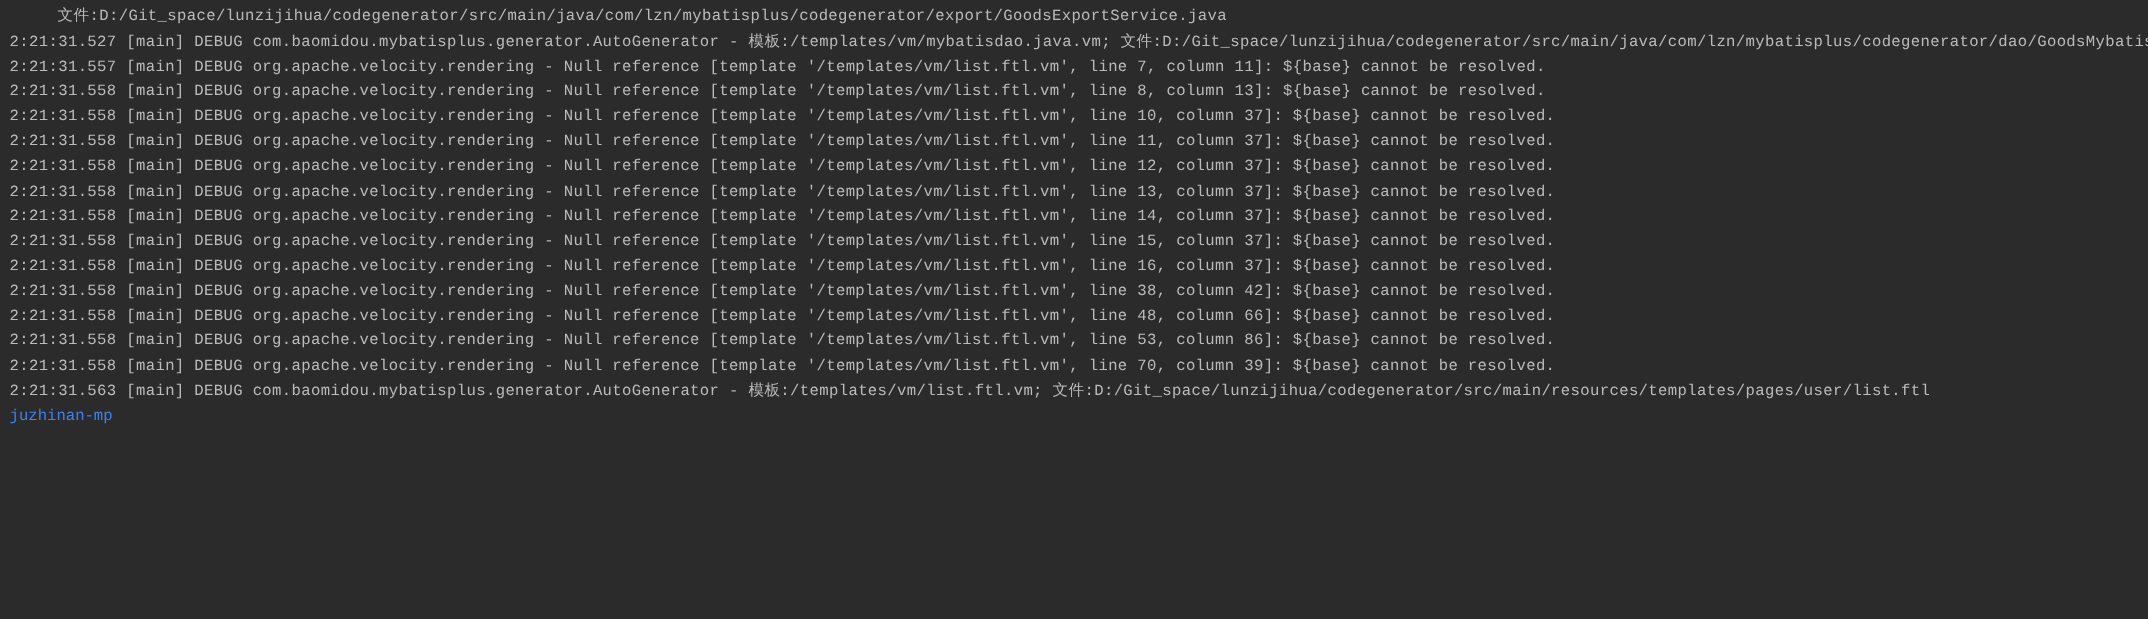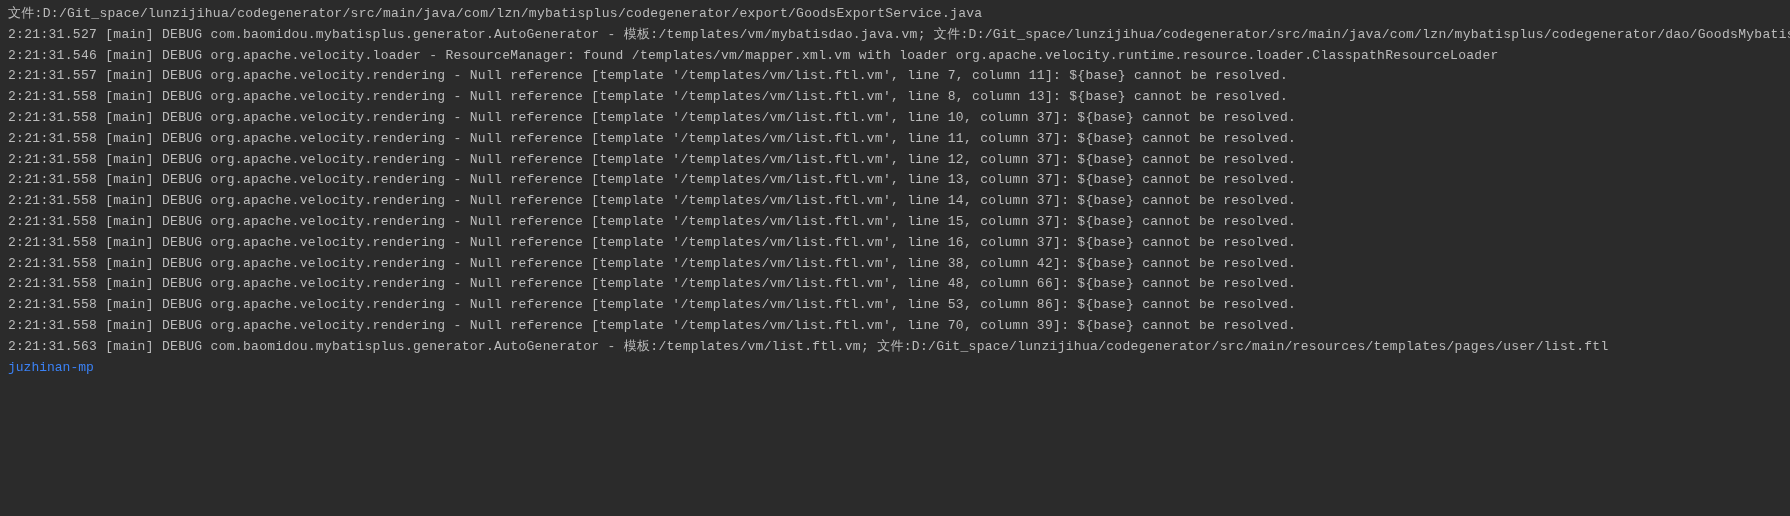--- a/index.html
+++ b/index.html
@@ -16,33 +16,33 @@
       padding: 4px 8px;
       white-space: nowrap;
       overflow-x: auto;
       width: 1790px;
     }
     .log-line {
       letter-spacing: 0.3px;
     }
     .header-line {
       color: #bbbbbb;
+      margin-left: 40px;
     }
     .prompt {
       color: #3b82f6;
     }
   </style>
 </head>
 <body>
 
 <div>
   <div class="log-line header-line">文件:D:/Git_space/lunzijihua/codegenerator/src/main/java/com/lzn/mybatisplus/codegenerator/export/GoodsExportService.java</div>
   <div id="log-lines">
       <div class="log-line">2:21:31.527 [main] DEBUG com.baomidou.mybatisplus.generator.AutoGenerator - 模板:/templates/vm/mybatisdao.java.vm;  文件:D:/Git_space/lunzijihua/codegenerator/src/main/java/com/lzn/mybatisplus/codegenerator/dao/GoodsMybatis</div>
-      <div class="log-line">2:21:31.546 [main] DEBUG org.apache.velocity.loader - ResourceManager: found /templates/vm/mapper.xml.vm with loader org.apache.velocity.runtime.resource.loader.ClasspathResourceLoader</div>
       <div class="log-line">2:21:31.557 [main] DEBUG org.apache.velocity.rendering - Null reference [template '/templates/vm/list.ftl.vm', line 7, column 11]: ${base} cannot be resolved.</div>
       <div class="log-line">2:21:31.558 [main] DEBUG org.apache.velocity.rendering - Null reference [template '/templates/vm/list.ftl.vm', line 8, column 13]: ${base} cannot be resolved.</div>
       <div class="log-line">2:21:31.558 [main] DEBUG org.apache.velocity.rendering - Null reference [template '/templates/vm/list.ftl.vm', line 10, column 37]: ${base} cannot be resolved.</div>
       <div class="log-line">2:21:31.558 [main] DEBUG org.apache.velocity.rendering - Null reference [template '/templates/vm/list.ftl.vm', line 11, column 37]: ${base} cannot be resolved.</div>
       <div class="log-line">2:21:31.558 [main] DEBUG org.apache.velocity.rendering - Null reference [template '/templates/vm/list.ftl.vm', line 12, column 37]: ${base} cannot be resolved.</div>
       <div class="log-line">2:21:31.558 [main] DEBUG org.apache.velocity.rendering - Null reference [template '/templates/vm/list.ftl.vm', line 13, column 37]: ${base} cannot be resolved.</div>
       <div class="log-line">2:21:31.558 [main] DEBUG org.apache.velocity.rendering - Null reference [template '/templates/vm/list.ftl.vm', line 14, column 37]: ${base} cannot be resolved.</div>
       <div class="log-line">2:21:31.558 [main] DEBUG org.apache.velocity.rendering - Null reference [template '/templates/vm/list.ftl.vm', line 15, column 37]: ${base} cannot be resolved.</div>
       <div class="log-line">2:21:31.558 [main] DEBUG org.apache.velocity.rendering - Null reference [template '/templates/vm/list.ftl.vm', line 16, column 37]: ${base} cannot be resolved.</div>
       <div class="log-line">2:21:31.558 [main] DEBUG org.apache.velocity.rendering - Null reference [template '/templates/vm/list.ftl.vm', line 38, column 42]: ${base} cannot be resolved.</div>

